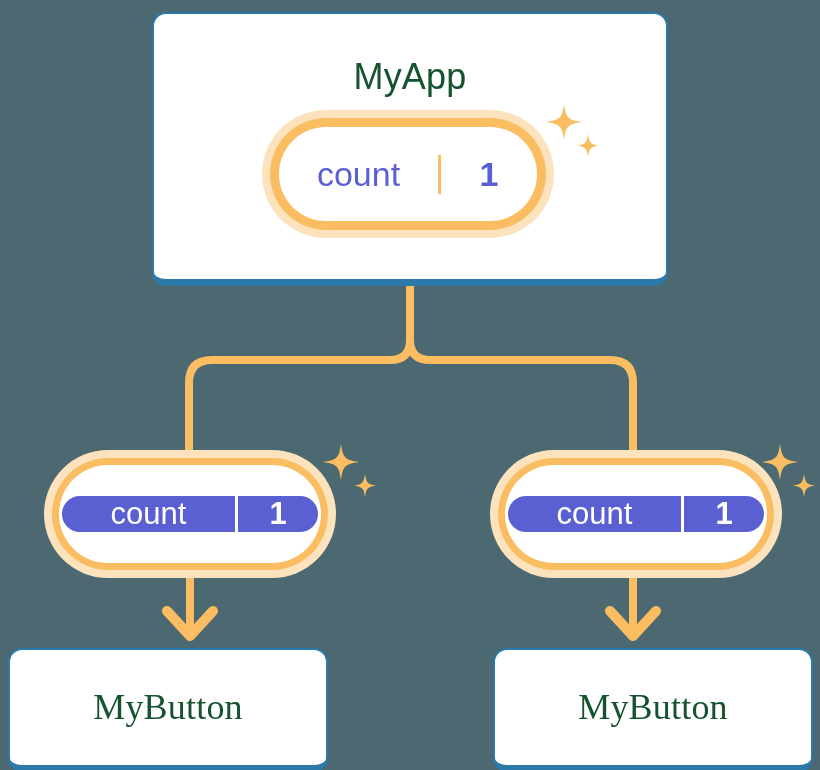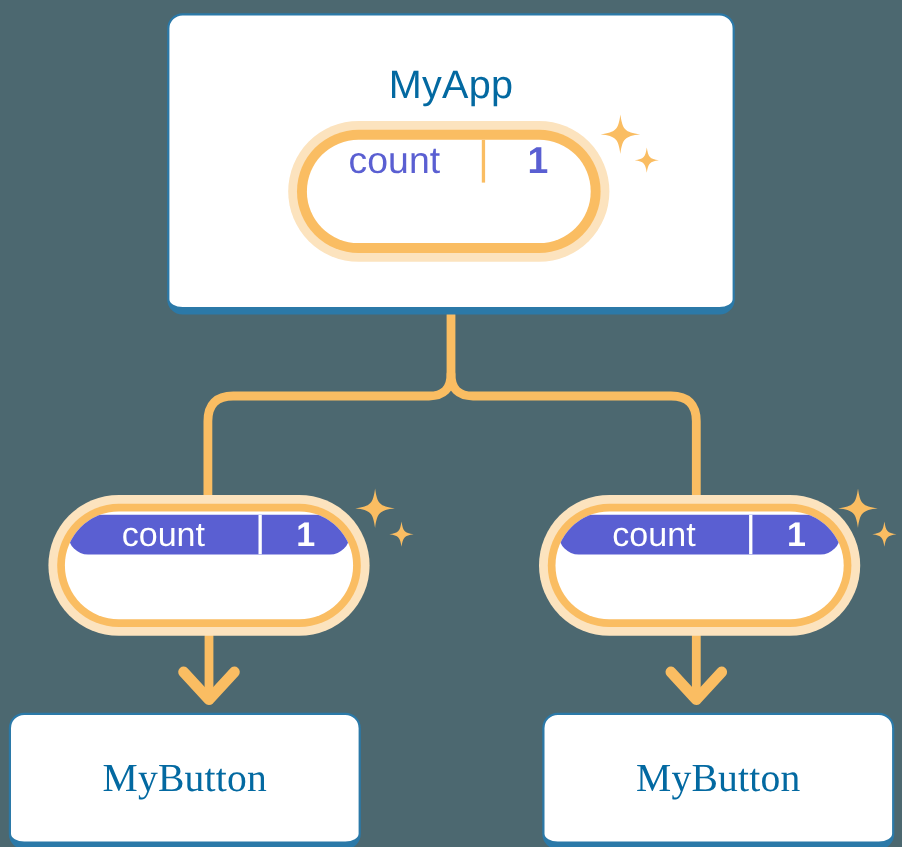--- a/index.html
+++ b/index.html
@@ -55,21 +55,21 @@
     top: 648px;
     width: 320px;
     height: 124px;
   }
 
   .card-title {
     position: absolute;
     left: 0;
     right: 0;
     text-align: center;
-    color: #0369a1;
+    color: #14532d;
     font-size: 36px;
     font-weight: 400;
     letter-spacing: 0.2px;
     white-space: nowrap;
   }
   #card-myapp .card-title { top: 42px; }
   #card-btn-left .card-title,
   #card-btn-right .card-title { top: 36px; font-family: Liberation Serif, serif; }
 
   
@@ -91,21 +91,21 @@
     left: 8px; top: 8px; right: 8px; bottom: 8px;
     border-radius: 999px;
     background: #fabd62;
   }
   
   .pill-body {
     position: absolute;
     border-radius: 999px;
     overflow: hidden;
     display: flex;
-    align-items: flex-start;
+    align-items: center;
   }
   
   .pill-light .pill-body {
     left: 17px; top: 17px; right: 17px; bottom: 17px;
     background: #ffffff;
   }
   
   .pill-dark .pill-body {
     left: 15px; top: 15px; right: 15px; bottom: 15px;
     background: #ffffff;

